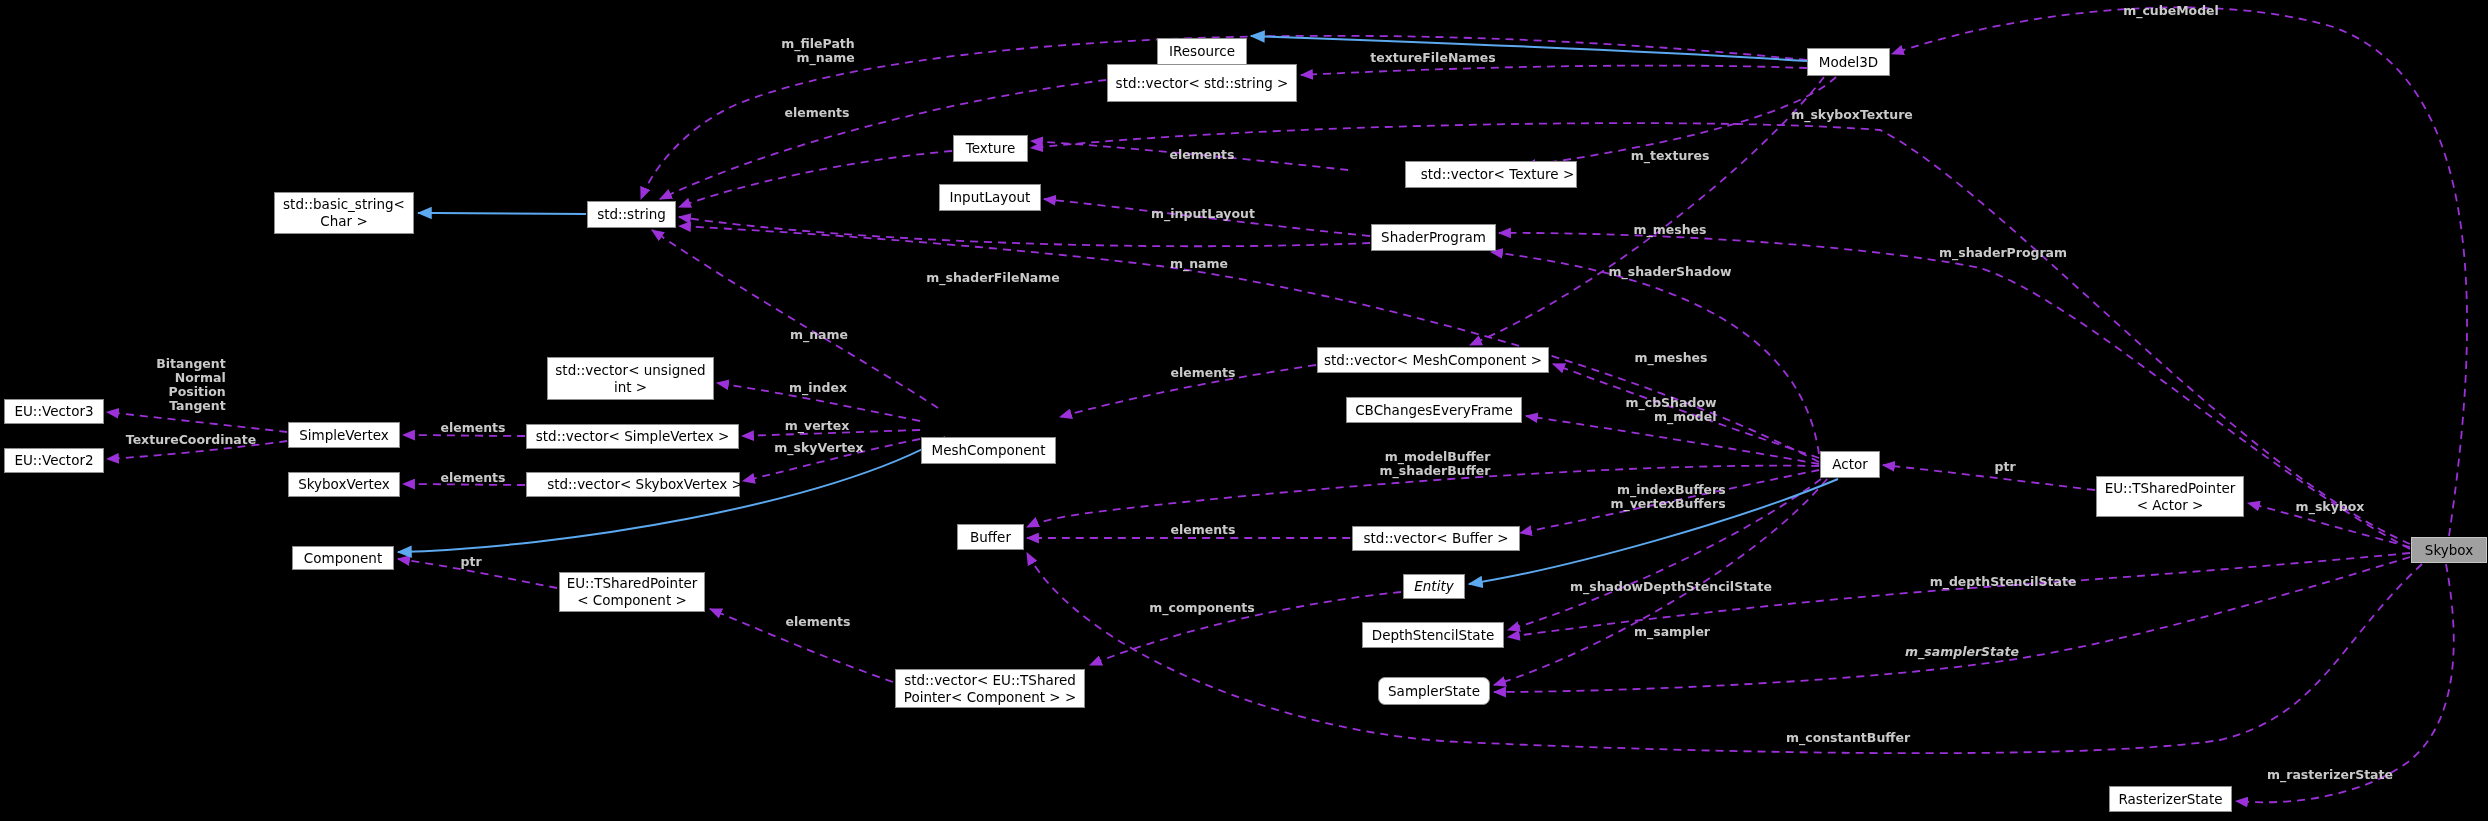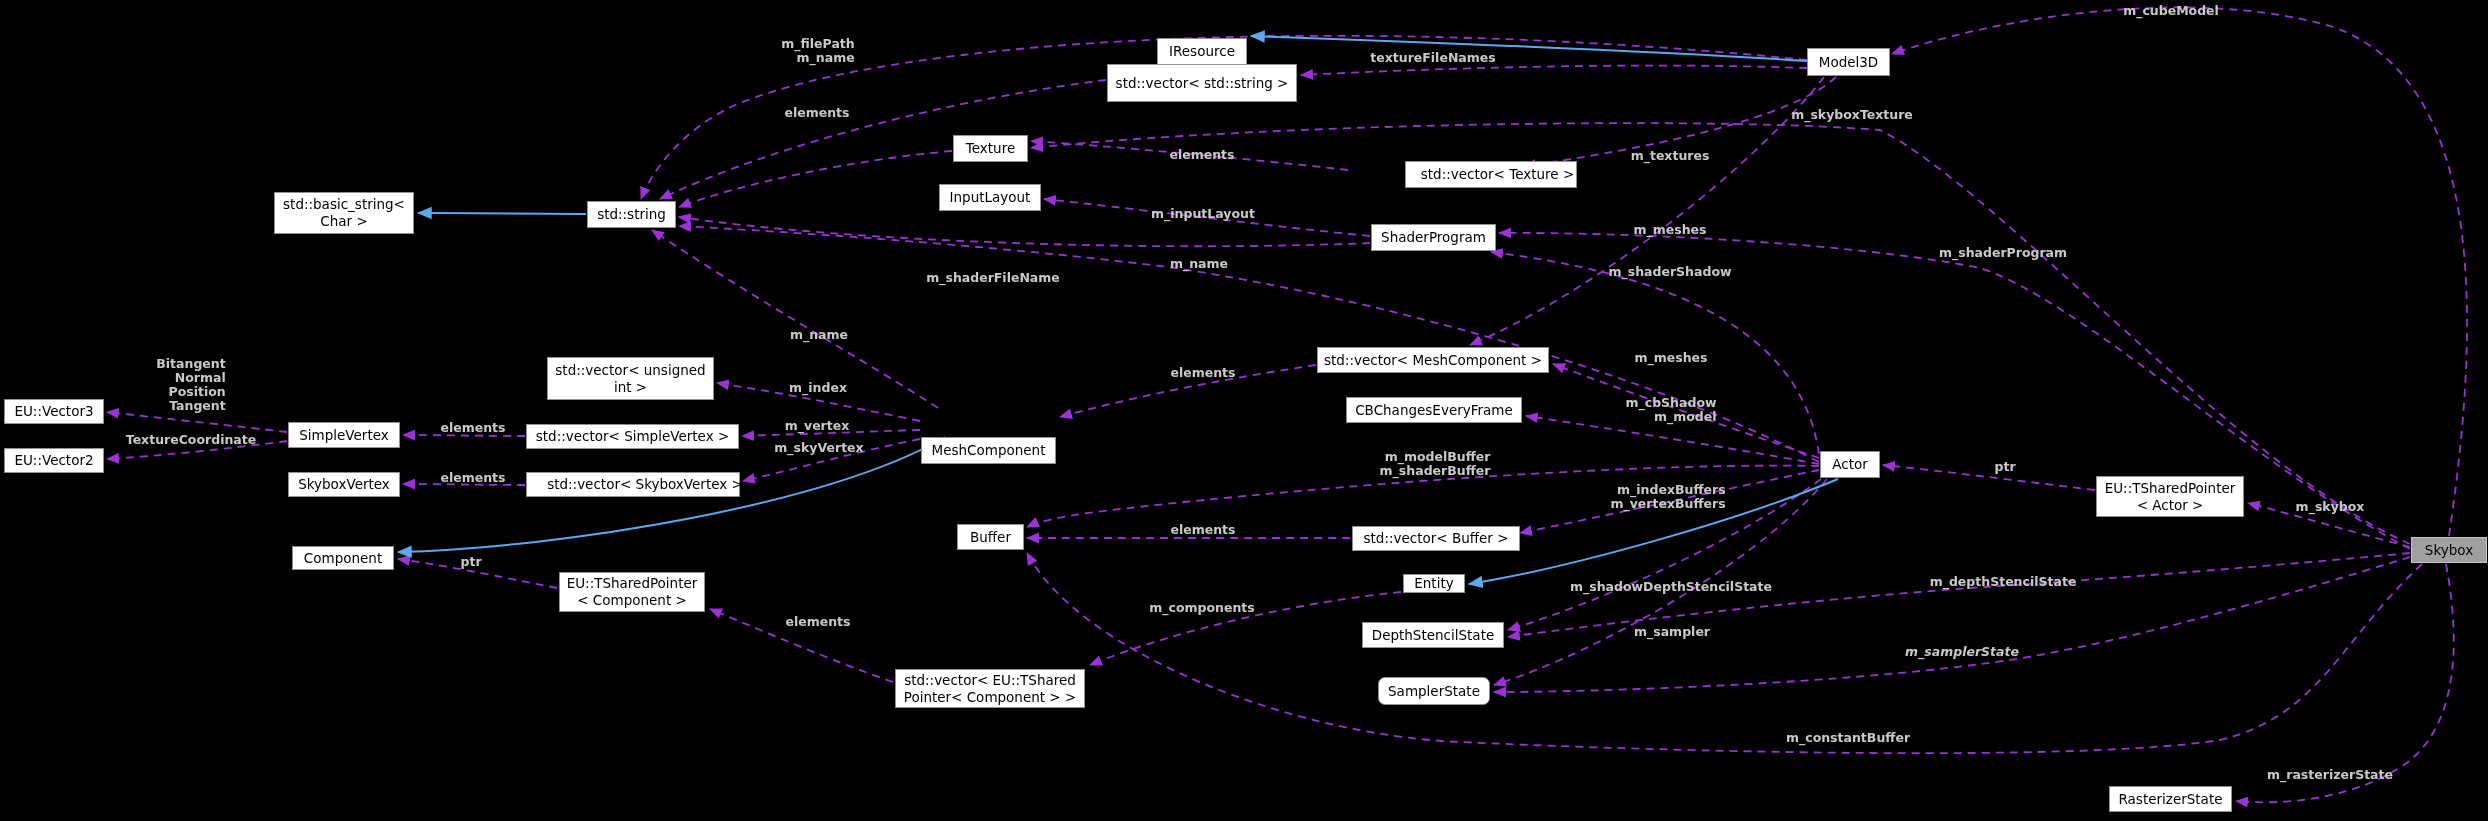--- a/index.html
+++ b/index.html
@@ -135,21 +135,21 @@
     </div>
     <div class="node" style="left: 1820px; top: 451px; width: 60px; height: 27px;">
       <span>Actor</span>
     </div>
     <div class="node" style="left: 957px; top: 524px; width: 67px; height: 26px;">
       <span>Buffer</span>
     </div>
     <div class="node" style="left: 1352px; top: 526px; width: 168px; height: 25px; text-align: right;">
       <span>std::vector&lt; Buffer &gt;</span>
     </div>
-    <div class="node" style="left: 1403px; top: 574px; width: 62px; height: 19px;">
+    <div class="node" style="left: 1403px; top: 574px; width: 62px; height: 25px; font-style: italic;">
       <span>Entity</span>
     </div>
     <div class="node" style="left: 1362px; top: 622px; width: 142px; height: 26px;">
       <span>DepthStencilState</span>
     </div>
     <div class="node" style="left: 1378px; top: 677px; width: 112px; height: 28px; border-radius: 7px;">
       <span>SamplerState</span>
     </div>
     <div class="node" style="left: 292px; top: 546px; width: 102px; height: 24px;">
       <span>Component</span>

